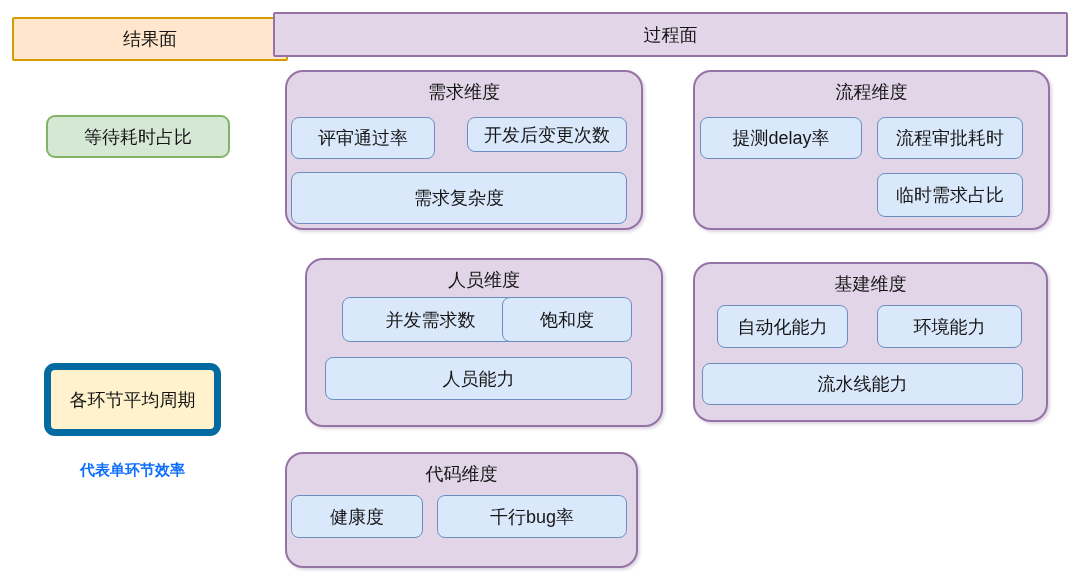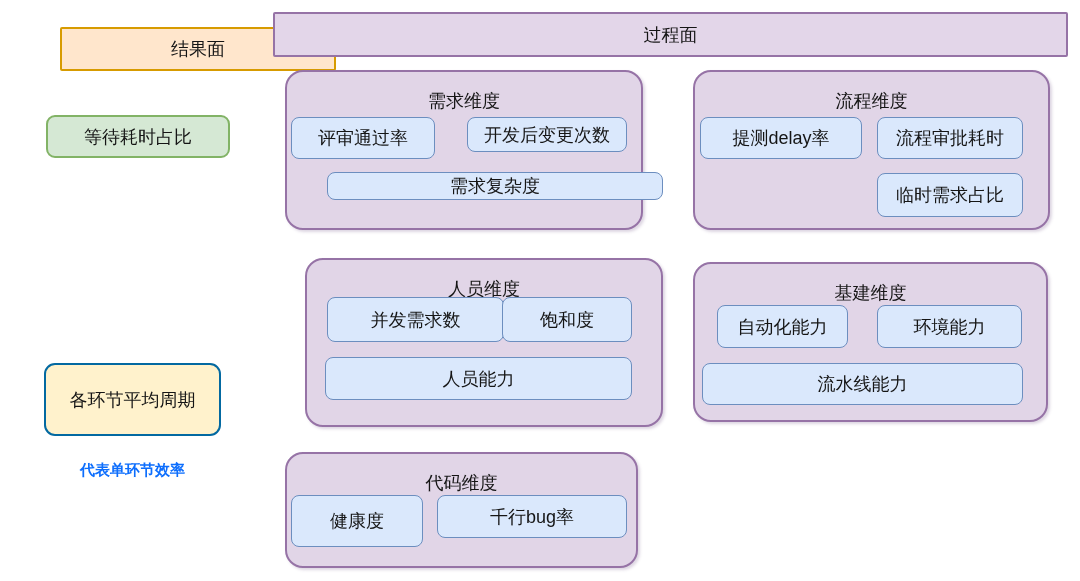--- a/index.html
+++ b/index.html
@@ -28,104 +28,104 @@
 
   
   .metric {
     position: absolute;
     display: flex;
     align-items: center;
     justify-content: center;
     font-size: 18px;
   }
   .metric.green  { background: #d5e8d4; border: 2px solid #82b366; border-radius: 9px; }
-  .metric.yellow { background: #fff2cc; border: 2px solid #0369a1; border-radius: 11px; }
+  .metric.yellow { background: #fff2cc; border: 7px solid #0369a1; border-radius: 11px; }
 
   .note {
     position: absolute;
     text-align: center;
     font-size: 15px;
     font-weight: bold;
     color: #0d6efd;
   }
 
   
   .group {
     position: absolute;
     background: #e1d5e7;
     border: 2px solid #9673a6;
     border-radius: 18px;
     box-shadow: 2px 2px 3px rgba(120, 90, 140, 0.25);
   }
   .group-title {
     text-align: center;
-    padding-top: 17px;
+    padding-top: 8px;
     font-size: 18px;
   }
 
   
   .chip {
     position: absolute;
     background: #dae8fc;
     border: 1.5px solid #6c8ebf;
     border-radius: 8px;
     display: flex;
     align-items: center;
     justify-content: center;
     font-size: 18px;
   }
 </style>
 </head>
 <body>
 
 <div class="canvas">
 
-  <div class="hdr orange" style="left:12px; top:27px; width:276px; height:44px;margin-left:48px;">
+  <div class="hdr orange" style="left:12px; top:17px; width:276px; height:44px;">
     <span>结果面</span>
   </div>
   <div class="hdr purple" style="left:273px; top:12px; width:795px; height:45px;">
     <span>过程面</span>
   </div>
 
   <div class="metric green" style="left:46px; top:115px; width:184px; height:43px;text-align:right;">
     <span>等待耗时占比</span>
   </div>
 
   <div class="metric yellow" style="left:44px; top:363px; width:177px; height:73px;">
     <span>各环节平均周期</span>
   </div>
   <div class="note" style="left:44px; top:461px; width:177px;">代表单环节效率</div>
 
   <div class="group" style="left:285px; top:70px; width:358px; height:160px;">
     <div class="group-title">需求维度</div>
     <div class="chip" style="left:4px; top:45px; width:144px; height:42px;">评审通过率</div>
     <div class="chip" style="left:180px; top:45px; width:160px; height:35px;">开发后变更次数</div>
-    <div class="chip" style="left:4px; top:100px; width:336px; height:28px;margin-left:36px;">需求复杂度</div>
+    <div class="chip" style="left:4px; top:100px; width:336px; height:52px;">需求复杂度</div>
   </div>
 
   <div class="group" style="left:693px; top:70px; width:357px; height:160px;">
     <div class="group-title">流程维度</div>
     <div class="chip" style="left:5px; top:45px; width:162px; height:42px;">提测delay率</div>
     <div class="chip" style="left:182px; top:45px; width:146px; height:42px;">流程审批耗时</div>
     <div class="chip" style="left:182px; top:101px; width:146px; height:44px;">临时需求占比</div>
   </div>
 
   <div class="group" style="left:285px; top:258px; width:358px; height:169px;margin-left:20px;">
     <div class="group-title">人员维度</div>
-    <div class="chip" style="left:20px; top:37px; width:177px; height:45px;">并发需求数</div>
+    <div class="chip" style="left:35px; top:37px; width:177px; height:45px;">并发需求数</div>
     <div class="chip" style="left:195px; top:37px; width:130px; height:45px;">饱和度</div>
     <div class="chip" style="left:18px; top:97px; width:307px; height:43px;">人员能力</div>
   </div>
 
   <div class="group" style="left:693px; top:262px; width:355px; height:160px;">
     <div class="group-title">基建维度</div>
     <div class="chip" style="left:22px; top:41px; width:131px; height:43px;">自动化能力</div>
     <div class="chip" style="left:182px; top:41px; width:145px; height:43px;">环境能力</div>
     <div class="chip" style="left:7px; top:99px; width:321px; height:42px;">流水线能力</div>
   </div>
 
   <div class="group" style="left:285px; top:452px; width:353px; height:116px;">
     <div class="group-title">代码维度</div>
-    <div class="chip" style="left:4px; top:41px; width:132px; height:52px;">健康度</div>
+    <div class="chip" style="left:4px; top:41px; width:132px; height:43px;">健康度</div>
     <div class="chip" style="left:150px; top:41px; width:190px; height:43px;">千行bug率</div>
   </div>
 
 </div>
 
 </body></html>

